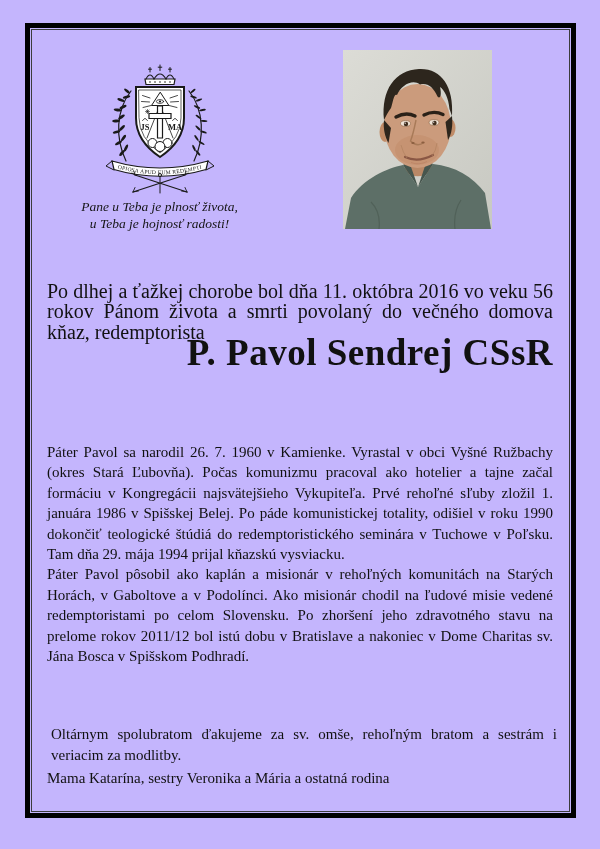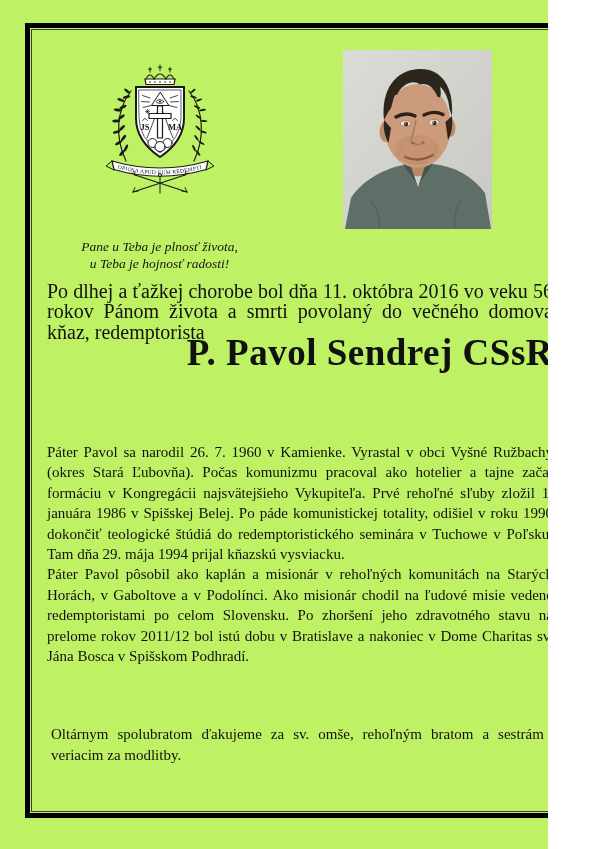--- a/index.html
+++ b/index.html
@@ -1,29 +1,29 @@
 <!DOCTYPE html>
 <html><head>
 <meta charset="utf-8">
 <style>
   html,body { margin:0; padding:0; background:#ffffff; }
   .page {
-    position:relative; width:548px; height:849px; background:#bef264;
+    position:relative; width:600px; height:849px; background:#c4b5fd;
     font-family:"Liberation Serif","DejaVu Serif",serif; color:#111111;
     overflow:hidden;
   }
   .frame {
     position:absolute; left:25px; top:23px; width:551px; height:795px;
     border:5px solid #000000; box-sizing:border-box;
   }
   .frame-inner { position:absolute; left:1px; top:1px; right:1px; bottom:1px; border:1px solid #3c3c3c; }
   .crest { position:absolute; left:95px; top:64px; width:130px; height:134px; }
   .motto {
     position:absolute; left:52px; top:199px; width:215px;
-    text-align:center; font-style:italic; font-size:13.5px; line-height:16.5px; color:#151515;margin-top:40px;
+    text-align:center; font-style:italic; font-size:13.5px; line-height:16.5px; color:#151515;
   }
   .photo { position:absolute; left:343px; top:50px; width:149px; height:179px; }
   .intro {
     position:absolute; left:47px; top:281px; width:506px; margin:0;
     font-size:20px; line-height:20.4px; text-align:justify;
   }
   .name {
     position:absolute; left:47px; top:330px; width:506px; margin:0;
     font-size:37px; line-height:46px; font-weight:bold; text-align:right;
     letter-spacing:0.5px;
@@ -225,15 +225,16 @@
 
   <div class="bio">
     <p>Páter Pavol sa narodil 26. 7. 1960 v Kamienke. Vyrastal v obci Vyšné Ružbachy (okres Stará Ľubovňa). Počas komunizmu pracoval ako hotelier a tajne začal formáciu v Kongregácii najsvätejšieho Vykupiteľa. Prvé rehoľné sľuby zložil 1. januára 1986 v Spišskej Belej. Po páde komunistickej totality, odišiel v roku 1990 dokončiť teologické štúdiá do redemptoristického seminára v Tuchowe v Poľsku. Tam dňa 29. mája 1994 prijal kňazskú vysviacku.</p>
     <p>Páter Pavol pôsobil ako kaplán a misionár v rehoľných komunitách na Starých Horách, v Gaboltove a v Podolínci. Ako misionár chodil na ľudové misie vedené redemptoristami po celom Slovensku. Po zhoršení jeho zdravotného stavu na prelome rokov 2011/12 bol istú dobu v Bratislave a nakoniec v Dome Charitas sv. Jána Bosca v Spišskom Podhradí.</p>
   </div>
 
 
   <p class="thanks">Oltárnym spolubratom ďakujeme za sv. omše, rehoľným bratom a sestrám i veriacim za modlitby.</p>
 
   <div class="family">
+    <div>Mama Katarína, sestry Veronika a Mária a ostatná rodina</div>
   </div>
 
 </div>
 
 </body></html>

